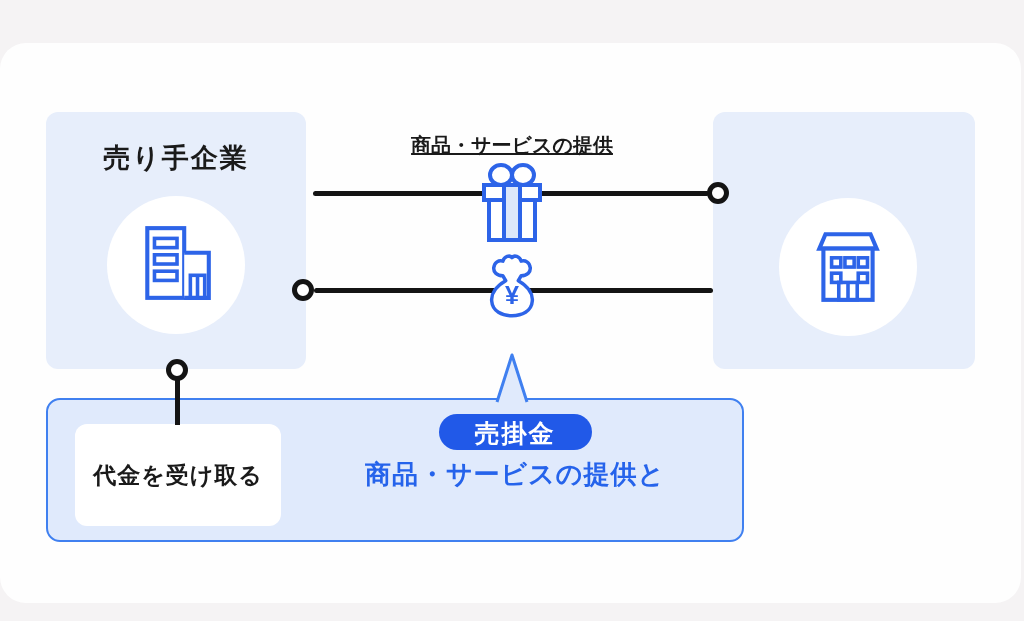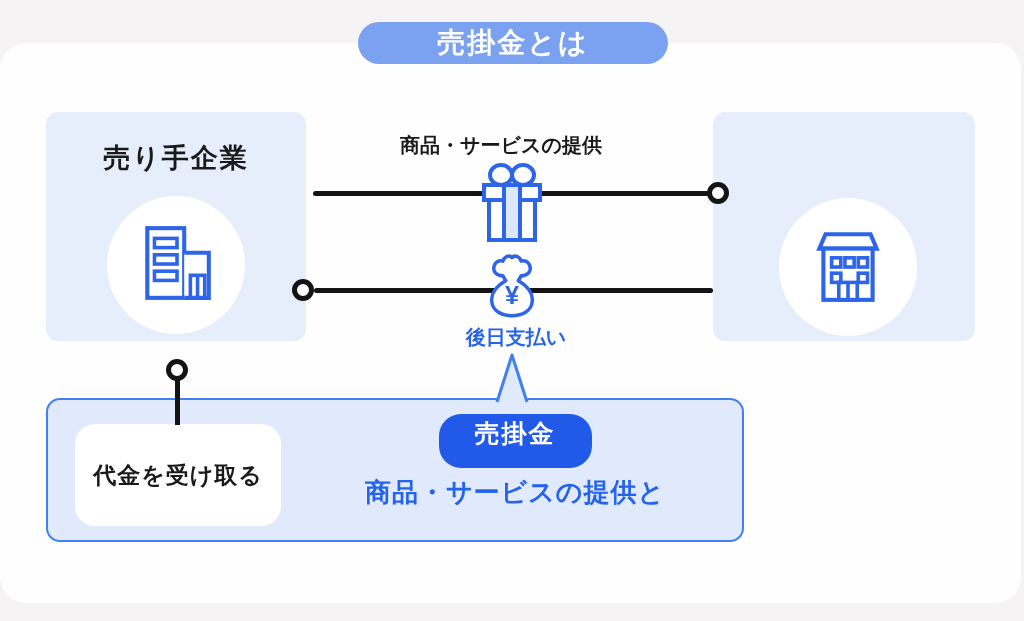--- a/index.html
+++ b/index.html
@@ -28,21 +28,21 @@
     color: #FFFFFF;
     font-size: 28px; font-weight: bold;
     text-align: center; line-height: 42px;
     letter-spacing: 2px;
     z-index: 5;
   }
 
   .panel {
     position: absolute;
     top: 112px;
-    width: 260px; height: 229px;
+    width: 260px; height: 257px;
     background: #E7EEFB;
     border-radius: 12px;
     z-index: 2;
   }
   .panel.seller { left: 46px; }
   .panel.buyer  { left: 713px; width: 262px; }
   .panel-title {
     margin-top: 28px;
     text-align: center;
     font-size: 27px; font-weight: bold;
@@ -60,21 +60,21 @@
   .panel.seller .avatar-circle { left: 61px; top: 84px; }
   .panel.buyer  .avatar-circle { left: 66px; top: 86px; }
 
   .flow-label {
     position: absolute;
     text-align: center;
     font-size: 20px; font-weight: bold;
     color: #1A1A1A;
     z-index: 3;
   }
-  .flow-label.provide { left: 301px; top: 132px; width: 400px; }
+  .flow-label.provide { left: 312px; top: 132px; width: 400px; text-decoration: underline; }
   .flow-label.payment { left: 366px; top: 324px; width: 300px; color: #2563EB; }
 
   .flow-line {
     position: absolute;
     height: 5px;
     background: #141414;
     border-radius: 3px;
     z-index: 3;
   }
   .flow-line.provide { left: 313px; top: 191px; width: 396px; }
@@ -116,60 +116,59 @@
   .callout-pointer {
     position: absolute;
     left: 495px; top: 352px;
     z-index: 3;
   }
   .note-card {
     position: absolute;
     left: 27px; top: 24px;
     width: 206px; height: 102px;
     background: #FFFFFF;
-    border-radius: 20px;
+    border-radius: 12px;
     display: flex; flex-direction: column;
     align-items: center; justify-content: center;
     font-size: 23px; font-weight: bold;
     color: #1A1A1A;
     line-height: 34px;
     letter-spacing: 1px;
   }
   .definition-col {
     position: absolute;
     left: 240px; top: 14px;
     width: 454px;
     display: flex; flex-direction: column;
     align-items: center;
   }
   .receivable-badge {
     background: #2159E8;
     color: #FFFFFF;
     font-size: 25px; font-weight: bold;
-    padding: 3px 36px 18px 36px;
+    padding: 3px 36px 0 36px;
     border-radius: 22px;
     letter-spacing: 2px;
   }
   .definition-text {
     margin-top: 7px;
     text-align: center;
     font-size: 26px; font-weight: bold;
     color: #2563EB;
     line-height: 34px;
     letter-spacing: 1px;
   }
 </style>
 </head>
 <body>
 
 <div class="screen">
 
   <div class="card"></div>
 
-  <div class="title-badge">売掛金とは</div>
 
   <div class="panel seller">
     <div class="panel-title">売り手企業</div>
     <div class="avatar-circle">
       <span>
         <svg width="82" height="82" viewBox="0 0 80 80" fill="none">
           <rect x="12" y="6" width="36" height="68" stroke="#2D64E8" stroke-width="4" fill="#FFFFFF"></rect>
           <rect x="19" y="16" width="22" height="9" stroke="#2D64E8" stroke-width="3.5" fill="none"></rect>
           <rect x="19" y="32" width="22" height="9" stroke="#2D64E8" stroke-width="3.5" fill="none"></rect>
           <rect x="19" y="48" width="22" height="9" stroke="#2D64E8" stroke-width="3.5" fill="none"></rect>
@@ -213,21 +212,20 @@
   </span>
 
   <div class="flow-line payment"></div>
   <div class="ring payment-end"></div>
   <span class="flow-icon money">
     <svg width="70" height="70" viewBox="0 0 100 100" fill="none">
       <path d="M37,34 C28,34 23,28 24,22 C25,15 31,11 37,13 C39,6 47,4 50,8 C53,4 61,6 63,13 C69,11 75,15 76,22 C77,28 72,34 63,34 L59,41 C73,49 80,60 79,70 C78,85 64,91 50,91 C36,91 22,85 21,70 C20,60 27,49 41,41 Z" stroke="#2D64E8" stroke-width="5" fill="#FFFFFF" stroke-linejoin="round"></path>
       <text x="50" y="74" text-anchor="middle" font-size="36" font-weight="bold" fill="#2D64E8">¥</text>
     </svg>
   </span>
-  <div class="flow-label payment">後日支払い</div>
 
   <div class="callout">
     <div class="note-card">
       <span>代金を受け取る</span>
     </div>
     <div class="definition-col">
       <div class="receivable-badge">売掛金</div>
       <div class="definition-text">
         <span>商品・サービスの提供と</span><br>
       </div>

